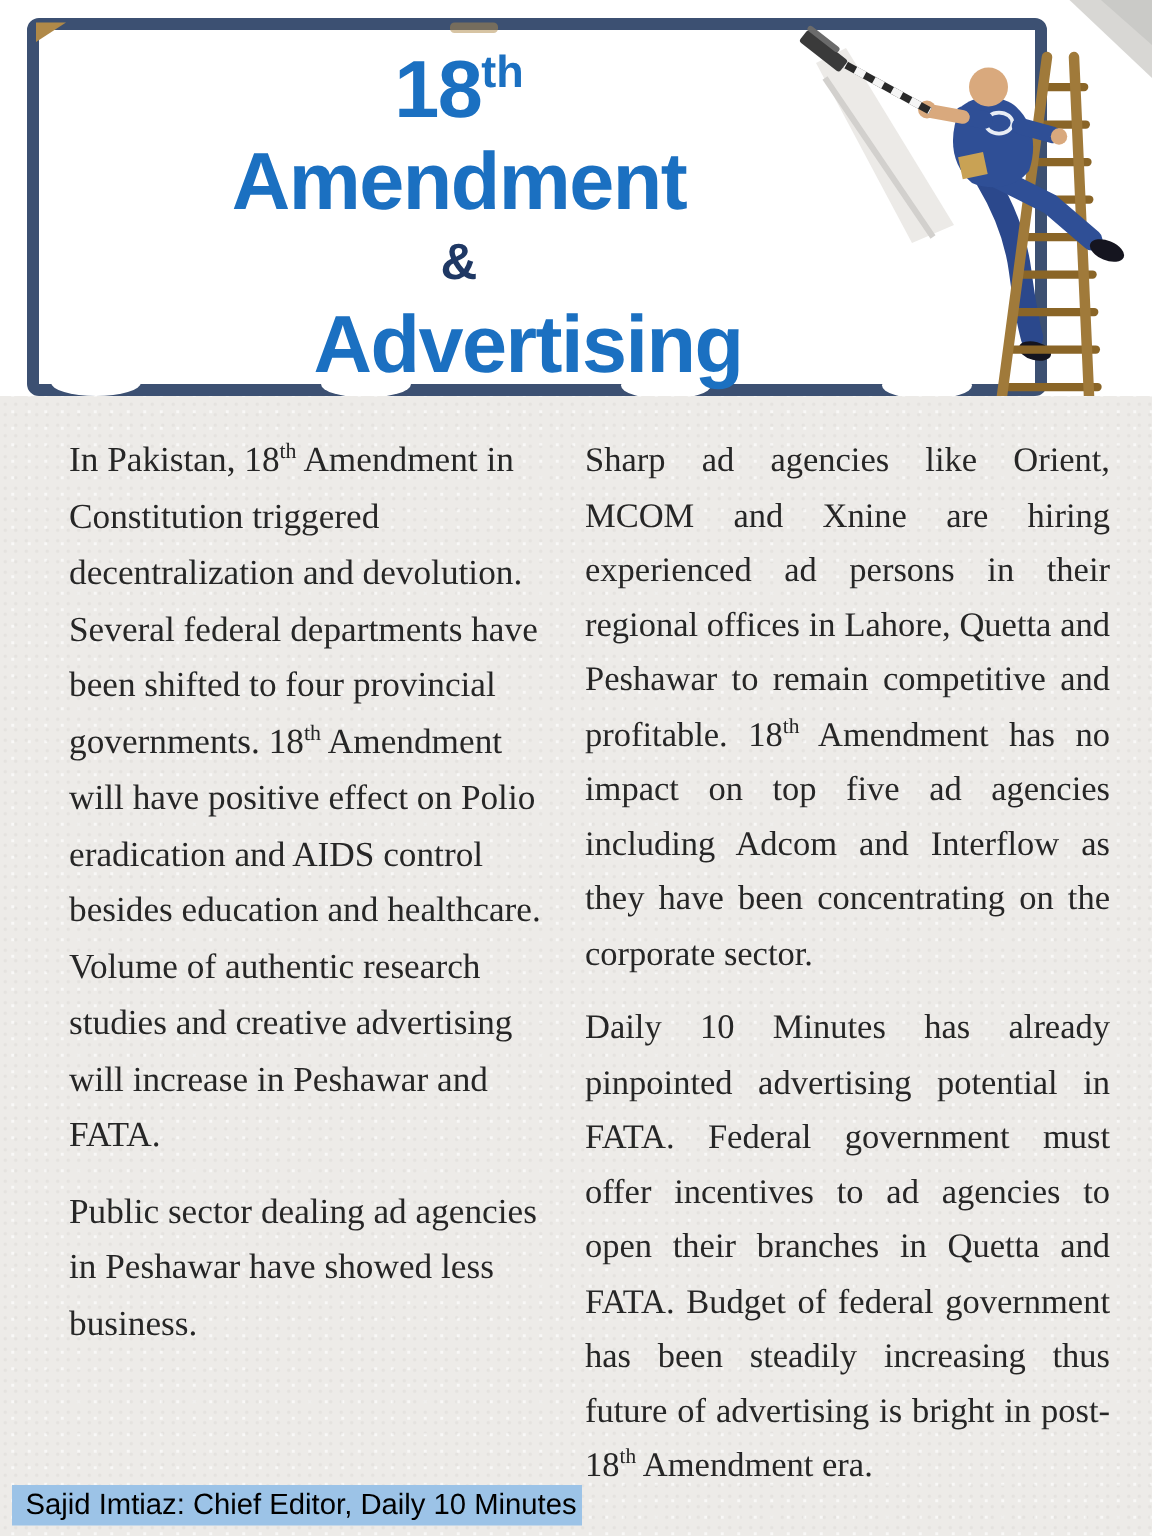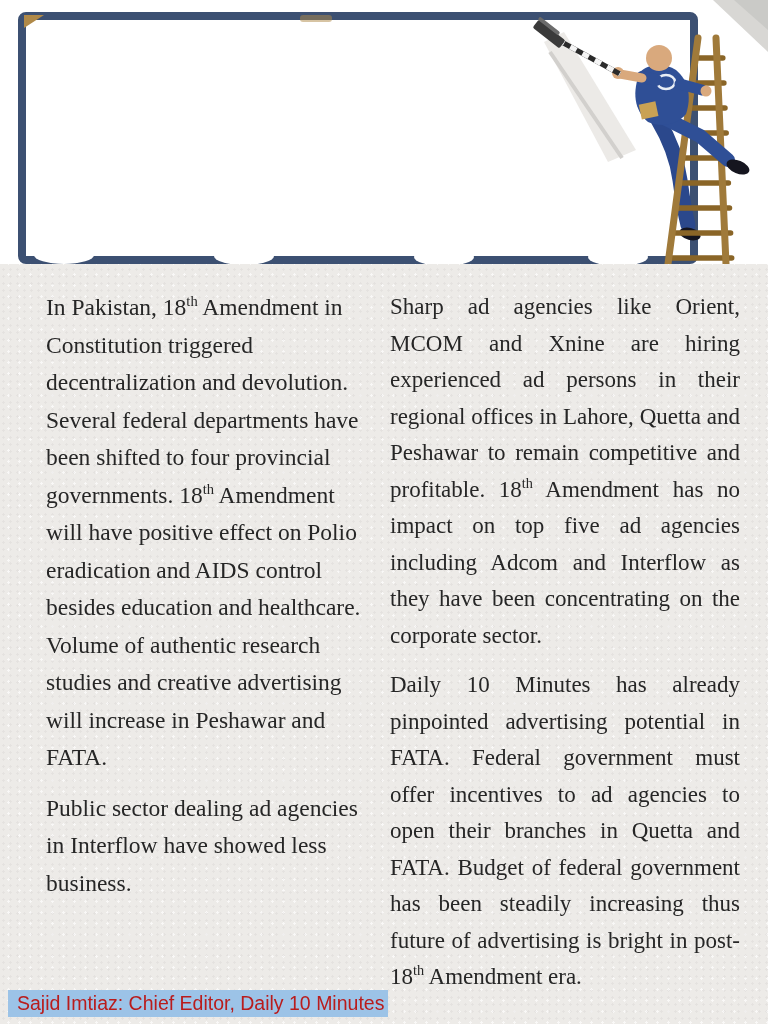--- a/index.html
+++ b/index.html
@@ -64,37 +64,43 @@
   .columns p { margin:0 0 13px 0;font-family:Liberation Serif, serif; }
   .columns sup { font-size:62%; vertical-align:super; line-height:0; }
 
   
   .credit-bar {
     position:absolute; left:8px; bottom:7px; width:380px; height:27px;
     background:#9cc3e7;
   }
   .credit-bar span {
     display:block; padding-left:9px; font-size:19.5px; line-height:27px;
-    color:#b91c1c; white-space:nowrap;
+    color:#000000; white-space:nowrap;
   }
 </style>
 </head>
 <body>
 
 <div class="slide">
 
   <div class="header">
     <div class="board"></div>
     <div class="corner-curl"></div>
     <div class="border-smudge"></div>
     <div class="paper-bump bump1"></div>
     <div class="paper-bump bump2"></div>
     <div class="paper-bump bump3"></div>
     <div class="paper-bump bump4"></div>
 
+    <div class="title-block">
+      <div class="t1"><span>18</span><sup>th</sup></div>
+      <div class="t2">Amendment</div>
+      <div class="tamp">&amp;</div>
+      <div class="t3">Advertising</div>
+    </div>
 
     <svg class="illustration" viewBox="0 0 248 264" aria-label="Man in blue overalls on a wooden ladder cleaning the billboard with a long-handled squeegee">
 
       <polygon points="193,0 248,0 248,52" fill="#d8d7d4"></polygon>
       <polygon points="214,0 248,0 248,30" fill="#cacac7"></polygon>
 
       <polygon points="24,42 44,32 116,150 88,162" fill="#eceae7"></polygon>
       <line x1="30" y1="52" x2="102" y2="158" stroke="#d2d0cd" stroke-width="4"></line>
 
       <g>
@@ -135,21 +141,21 @@
         <line x1="38" y1="40" x2="100" y2="74" stroke="#f5f5f5" stroke-width="5" stroke-dasharray="7 7"></line>
         <rect x="12" y="29" width="34" height="10" rx="2" fill="#3a3a3a" transform="rotate(38 29 34)"></rect>
         <rect x="16" y="24" width="26" height="4" rx="2" fill="#6b6b6b" transform="rotate(38 29 26)"></rect>
       </g>
     </svg>
   </div>
 
   <div class="columns">
     <div class="col-left">
       <p>In Pakistan, 18<sup>th</sup> Amendment in Constitution triggered decentralization and devolution. Several federal departments have been shifted to four provincial governments. 18<sup>th</sup> Amendment will have positive effect on Polio eradication and AIDS control besides education and healthcare. Volume of authentic research studies and creative advertising will increase in Peshawar and FATA.</p>
-      <p>Public sector dealing ad agencies in Interflow have showed less business.</p>
+      <p>Public sector dealing ad agencies in Peshawar have showed less business.</p>
     </div>
     <div class="col-right">
       <p>Sharp ad agencies like Orient, MCOM and Xnine are hiring experienced ad persons in their regional offices in Lahore, Quetta and Peshawar to remain competitive and profitable. 18<sup>th</sup> Amendment has no impact on top five ad agencies including Adcom and Interflow as they have been concentrating on the corporate sector.</p>
       <p>Daily 10 Minutes has already pinpointed advertising potential in FATA. Federal government must offer incentives to ad agencies to open their branches in Quetta and FATA. Budget of federal government has been steadily increasing thus future of advertising is bright in post-18<sup>th</sup> Amendment era.</p>
     </div>
   </div>
 
   <div class="credit-bar">
     <span>Sajid Imtiaz: Chief Editor, Daily 10 Minutes</span>
   </div>

